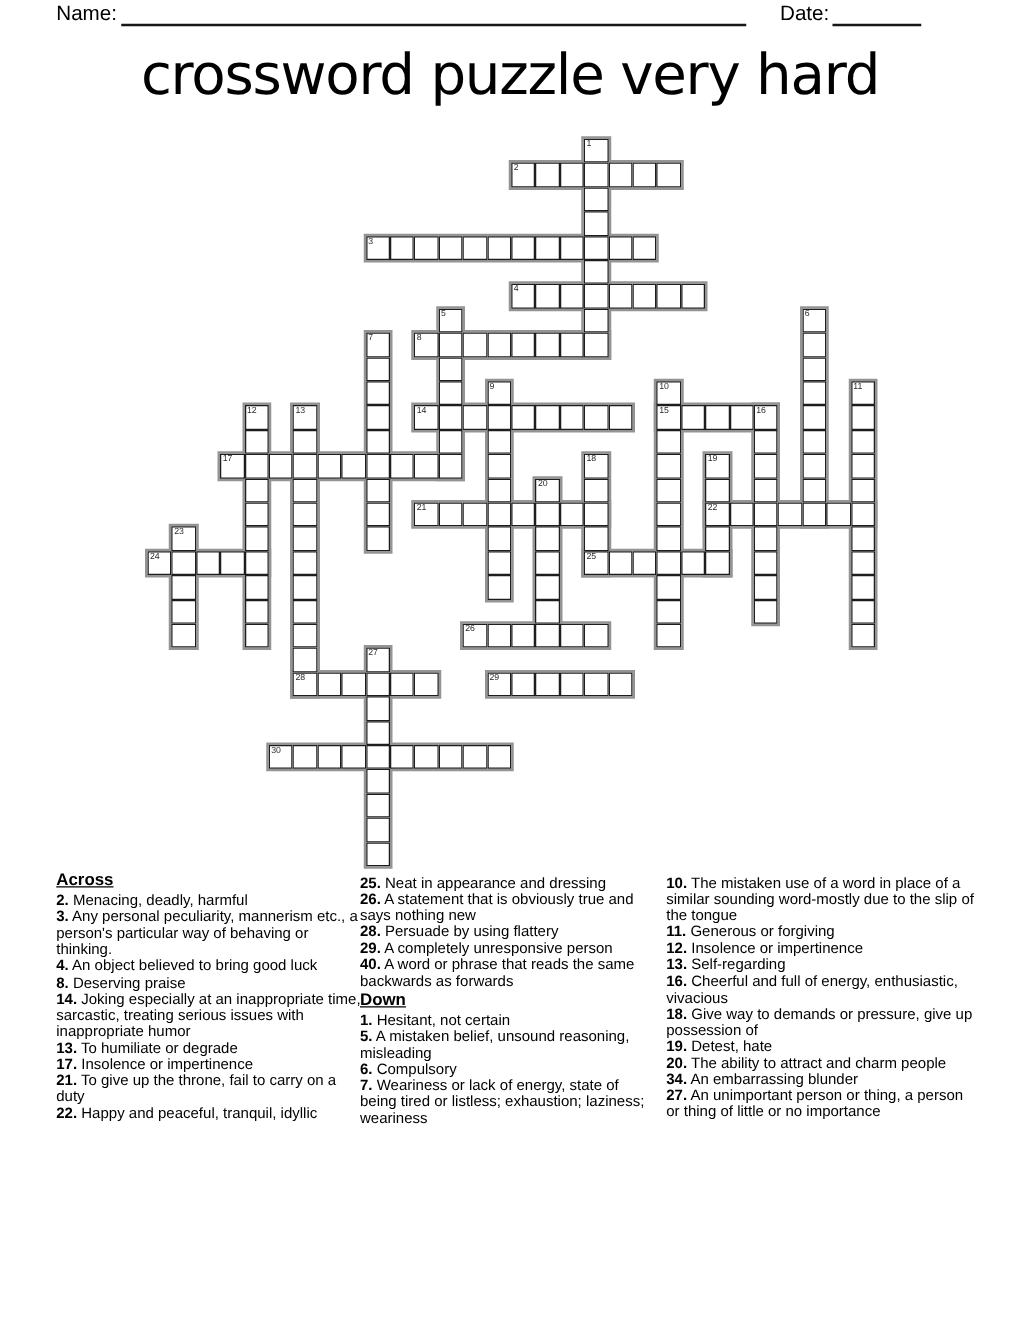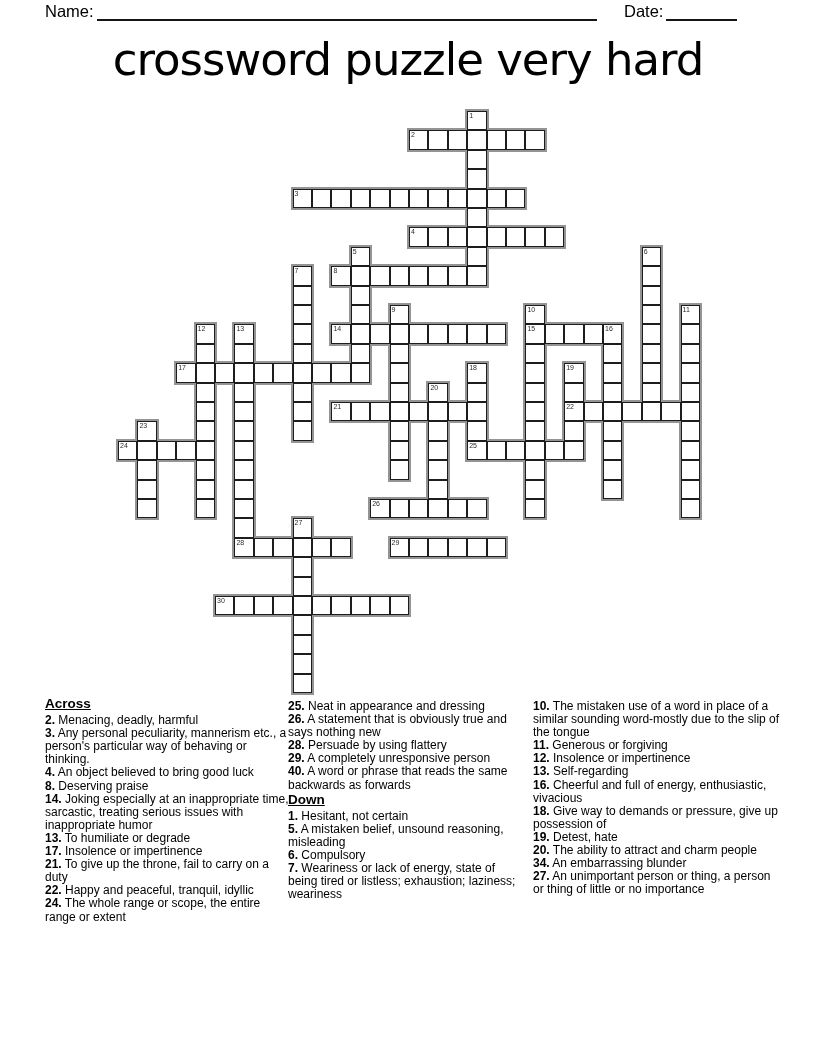--- a/index.html
+++ b/index.html
@@ -353,21 +353,20 @@
       <div class="clue-header">Across</div>
       <div class="clue"><b>2.</b> Menacing, deadly, harmful</div>
       <div class="clue"><b>3.</b> Any personal peculiarity, mannerism etc., a person's particular way of behaving or thinking.</div>
       <div class="clue"><b>4.</b> An object believed to bring good luck</div>
       <div class="clue"><b>8.</b> Deserving praise</div>
       <div class="clue"><b>14.</b> Joking especially at an inappropriate time, sarcastic, treating serious issues with inappropriate humor</div>
       <div class="clue"><b>13.</b> To humiliate or degrade</div>
       <div class="clue"><b>17.</b> Insolence or impertinence</div>
       <div class="clue"><b>21.</b> To give up the throne, fail to carry on a duty</div>
       <div class="clue"><b>22.</b> Happy and peaceful, tranquil, idyllic</div>
-      <div class="clue"><b>24.</b> The whole range or scope, the entire range or extent</div>
     </div>
   <div class="clue-col" id="clue-col-1">
       <div class="clue"><b>25.</b> Neat in appearance and dressing</div>
       <div class="clue"><b>26.</b> A statement that is obviously true and says nothing new</div>
       <div class="clue"><b>28.</b> Persuade by using flattery</div>
       <div class="clue"><b>29.</b> A completely unresponsive person</div>
       <div class="clue"><b>40.</b> A word or phrase that reads the same backwards as forwards</div>
       <div class="clue-header">Down</div>
       <div class="clue"><b>1.</b> Hesitant, not certain</div>
       <div class="clue"><b>5.</b> A mistaken belief, unsound reasoning, misleading</div>

